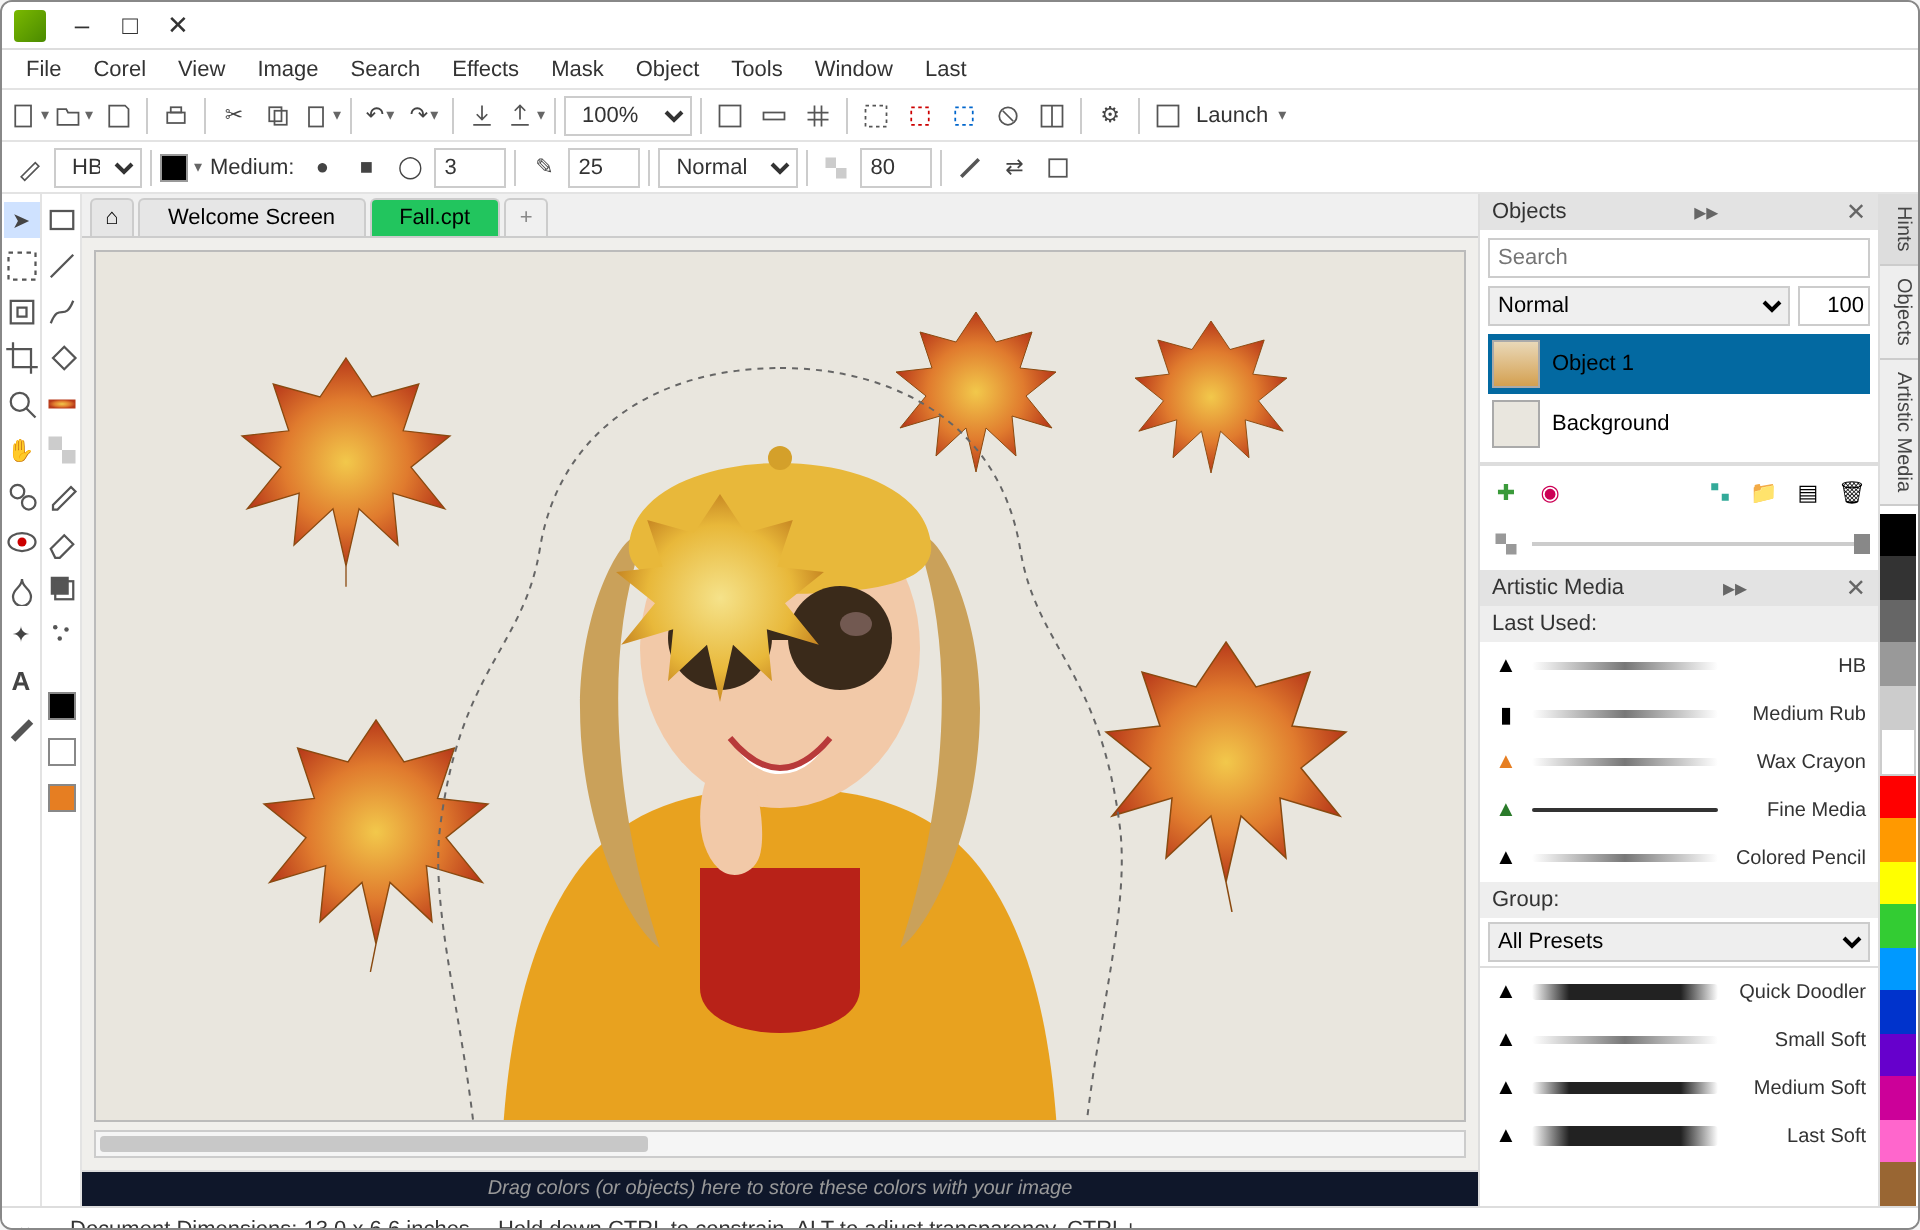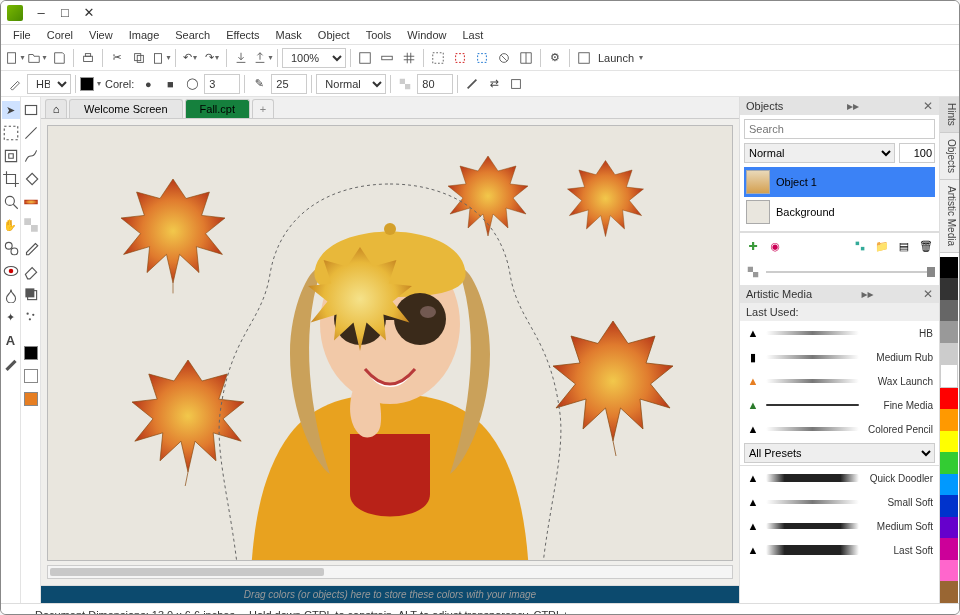--- a/index.html
+++ b/index.html
@@ -19,41 +19,41 @@
 .tb-label { color: #333; margin: 0 2px; }
 .dropdown-chev { font-size: 8px; color: #666; margin-left: 1px; }
 .swatch-sm { width: 14px; height: 14px; border: 1px solid #999; }
 .main-row { display: flex; height: 506px; }
 .tool-col { width: 20px; background: #fff; border-right: 1px solid #e3e3e3; display: flex; flex-direction: column; align-items: center; padding-top: 4px; gap: 5px; }
 .tool-col .t { width: 18px; height: 18px; display: flex; align-items: center; justify-content: center; cursor: pointer; color: #444; }
 .tool-col .t.sel { background: #cfe2ff; }
 .doc-col { flex: 1; display: flex; flex-direction: column; background: #fafafa; }
 .doc-tabs { height: 22px; display: flex; align-items: flex-end; background: #f0f0f0; border-bottom: 1px solid #ccc; padding-left: 4px; gap: 0; }
 .doc-tab { padding: 3px 14px; background: #e6e6e6; border: 1px solid #ccc; border-bottom: none; margin-right: 2px; cursor: pointer; border-radius: 3px 3px 0 0; }
-.doc-tab.active { background: #15803d; }
+.doc-tab.active { background: #22c55e; }
 .home-tab { width: 22px; padding: 3px 4px; display: flex; align-items: center; justify-content: center; }
 .canvas-wrap { flex: 1; position: relative; background: #f0efec; overflow: hidden; }
 .canvas { position: absolute; inset: 6px 6px 24px 6px; background: #e9e6de; border: 1px solid #bbb; overflow: hidden; }
 .leaf { position: absolute; }
 .leaf path { fill: url(#leafGrad); stroke: #8a4a10; stroke-width: 0.5; }
 .person { position: absolute; left: 50%; top: 48px; transform: translateX(-50%); width: 380px; height: 440px; }
 .scroll-h { position: absolute; bottom: 6px; left: 6px; right: 6px; height: 14px; background: #f5f5f5; border: 1px solid #ccc; }
 .scroll-h .thumb { position: absolute; left: 2px; top: 2px; width: 40%; height: 8px; background: #c8c8c8; border-radius: 2px; }
-.color-tray { height: 18px; background: #0c4a6e; border-top: 1px solid #ddd; color: #999; font-style: italic; text-align: center; line-height: 18px; font-size: 10px; }
+.color-tray { height: 18px; background: #0f172a; border-top: 1px solid #ddd; color: #999; font-style: italic; text-align: center; line-height: 18px; font-size: 10px; }
 .right-col { width: 200px; background: #f5f5f5; display: flex; flex-direction: column; border-left: 1px solid #ddd; }
 .panel-head { background: #e3e3e3; height: 18px; display: flex; align-items: center; padding: 0 6px; font-weight: 500; color: #333; }
 .panel-head .close { margin-left: auto; color: #666; cursor: pointer; font-size: 12px; }
 .panel-body { background: #fff; padding: 4px; border-bottom: 1px solid #ddd; }
 .search-in { width: 100%; height: 20px; border: 1px solid #ccc; padding: 0 4px; color: #888; }
 .row-flex { display: flex; align-items: center; gap: 4px; margin-top: 4px; }
 .row-flex select { flex: 1; height: 20px; border: 1px solid #ccc; }
 .row-flex input { width: 36px; height: 20px; border: 1px solid #ccc; text-align: right; padding-right: 2px; }
 .layer-list { margin-top: 4px; }
 .layer-item { display: flex; align-items: center; height: 30px; gap: 6px; padding: 2px; cursor: pointer; }
-.layer-item.sel { background: #3b82f6; }
+.layer-item.sel { background: #0369a1; }
 .layer-thumb { width: 24px; height: 24px; background: #e9d8b8; border: 1px solid #aaa; }
 .panel-icons { display: flex; gap: 4px; padding: 4px; border-top: 1px solid #ddd; background: #fff; }
 .panel-icons .ic { width: 18px; height: 18px; display: flex; align-items: center; justify-content: center; cursor: pointer; }
 .brush-list { background: #fff; }
 .brush-row { display: flex; align-items: center; height: 24px; padding: 0 6px; gap: 6px; cursor: pointer; }
 .brush-ico { width: 14px; height: 16px; display: flex; align-items: center; justify-content: center; }
 .brush-stroke { flex: 1; height: 4px; background: linear-gradient(to right, transparent, #777, transparent); border-radius: 2px; }
 .brush-stroke.solid { background: #333; height: 2px; }
 .brush-stroke.thick { height: 8px; background: linear-gradient(to right, transparent, #222 20%, #222 80%, transparent); }
 .brush-name { width: 68px; text-align: right; color: #333; font-size: 10px; }
@@ -204,21 +204,21 @@
 <div class="toolbar">
   <div class="tb-ico">
       <svg viewBox="0 0 16 16">
         <path d="M3 13l8-8 2 2-8 8z" fill="none" stroke="#555"></path>
       </svg>
     </div>
   <select class="tb-select" style="width:44px"><option>HB</option></select>
   <div class="tb-sep"></div>
   <div class="swatch-sm" style="background:#000"></div>
     <span class="dropdown-chev">▾</span>
-  <span class="tb-label">Corel:</span>
+  <span class="tb-label">Medium:</span>
   <div class="tb-ico">●</div>
   <div class="tb-ico">■</div>
   <div class="tb-ico">◯</div>
   <input class="tb-select tb-num" value="3" style="">
   <div class="tb-sep"></div>
   <div class="tb-ico">✎</div>
   <input class="tb-select tb-num" value="25" style="">
   <div class="tb-sep"></div>
   <select class="tb-select" style="width:70px"><option>Normal</option></select>
   <div class="tb-sep"></div>
@@ -510,33 +510,34 @@
           <span class="brush-name">HB</span>
         </div>
       <div class="brush-row">
           <div class="brush-ico" style="color:#000">▮</div>
           <div class="brush-stroke"></div>
           <span class="brush-name">Medium Rub</span>
         </div>
       <div class="brush-row">
           <div class="brush-ico" style="color:#e67e22">▲</div>
           <div class="brush-stroke"></div>
-          <span class="brush-name">Wax Launch</span>
+          <span class="brush-name">Wax Crayon</span>
         </div>
       <div class="brush-row">
           <div class="brush-ico" style="color:#2a7a2a">▲</div>
           <div class="brush-stroke solid"></div>
           <span class="brush-name">Fine Media</span>
         </div>
       <div class="brush-row">
           <div class="brush-ico">▲</div>
           <div class="brush-stroke"></div>
           <span class="brush-name">Colored Pencil</span>
         </div>
     </div>
+    <div class="group-head">Group:</div>
     <div class="panel-body" style="padding:2px 4px">
       <select style="width:100%;height:20px;border:1px solid #ccc;background:#eee"><option>All Presets</option></select>
     </div>
     <div class="brush-list" style="flex:1;overflow:hidden">
       <div class="brush-row">
           <div class="brush-ico">▲</div>
           <div class="brush-stroke thick"></div>
           <span class="brush-name">Quick Doodler</span>
         </div>
       <div class="brush-row">

